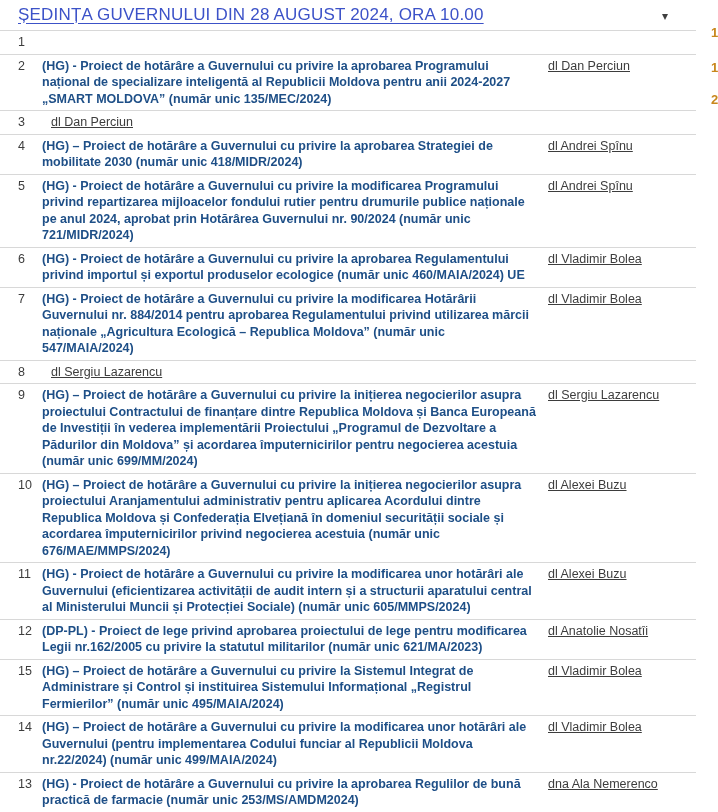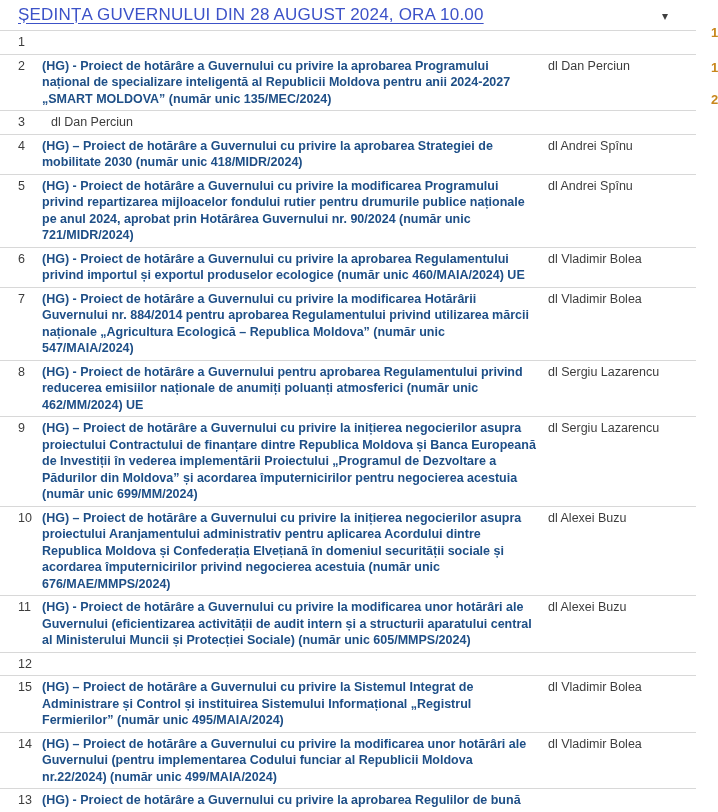--- a/index.html
+++ b/index.html
@@ -69,20 +69,21 @@
   .cell-title.link{
     color:var(--c-item-link);
     cursor:pointer;
     font-weight:bold;
   }
   .cell-speaker{
     flex:1;
     padding-left:9px;
     color:var(--c-text);
     white-space:nowrap;
+    text-decoration:underline;
   }
   .edge-fragment{
     position:absolute;
     left:711px;
     width:7px;
     height:12px;
     overflow:hidden;
     color:var(--c-fragment);
     font-size:13px;
     font-weight:bold;
@@ -136,21 +137,20 @@
   </div>
 
   <div class="row">
     <div class="cell-num">7</div>
     <div class="cell-title link">(HG) - Proiect de hotărâre a Guvernului cu privire la modificarea Hotărârii Guvernului nr. 884/2014 pentru aprobarea Regulamentului privind utilizarea mărcii naționale „Agricultura Ecologică – Republica Moldova” (număr unic 547/MAIA/2024)</div>
     <div class="cell-speaker">dl Vladimir Bolea</div>
   </div>
 
   <div class="row">
     <div class="cell-num">8</div>
-    <div class="cell-title link">(HG) - Proiect de hotărâre a Guvernului pentru aprobarea Regulamentului privind reducerea emisiilor naționale de anumiți poluanți atmosferici (număr unic 462/MM/2024) UE</div>
     <div class="cell-speaker">dl Sergiu Lazarencu</div>
   </div>
 
   <div class="row">
     <div class="cell-num">9</div>
     <div class="cell-title link">(HG) – Proiect de hotărâre a Guvernului cu privire la inițierea negocierilor asupra proiectului Contractului de finanțare dintre Republica Moldova și Banca Europeană de Investiții în vederea implementării Proiectului „Programul de Dezvoltare a Pădurilor din Moldova” și acordarea împuternicirilor pentru negocierea acestuia (număr unic 699/MM/2024)</div>
     <div class="cell-speaker">dl Sergiu Lazarencu</div>
   </div>
 
   <div class="row">
@@ -160,37 +160,40 @@
   </div>
 
   <div class="row">
     <div class="cell-num">11</div>
     <div class="cell-title link">(HG) - Proiect de hotărâre a Guvernului cu privire la modificarea unor hotărâri ale Guvernului (eficientizarea activității de audit intern și a structurii aparatului central al Ministerului Muncii și Protecției Sociale) (număr unic 605/MMPS/2024)</div>
     <div class="cell-speaker">dl Alexei Buzu</div>
   </div>
 
   <div class="row">
     <div class="cell-num">12</div>
+    <div class="cell-title link">(DP-PL) - Proiect de lege privind aprobarea proiectului de lege pentru modificarea Legii nr.162/2005 cu privire la statutul militarilor (număr unic 621/MA/2023)</div>
+    <div class="cell-speaker">dl Anatolie Nosatîi</div>
   </div>
 
   <div class="row">
     <div class="cell-num">15</div>
     <div class="cell-title link">(HG) – Proiect de hotărâre a Guvernului cu privire la Sistemul Integrat de Administrare și Control și instituirea Sistemului Informațional „Registrul Fermierilor” (număr unic 495/MAIA/2024)</div>
     <div class="cell-speaker">dl Vladimir Bolea</div>
   </div>
 
   <div class="row">
     <div class="cell-num">14</div>
     <div class="cell-title link">(HG) – Proiect de hotărâre a Guvernului cu privire la modificarea unor hotărâri ale Guvernului (pentru implementarea Codului funciar al Republicii Moldova nr.22/2024) (număr unic 499/MAIA/2024)</div>
     <div class="cell-speaker">dl Vladimir Bolea</div>
   </div>
 
   <div class="row">
     <div class="cell-num">13</div>
     <div class="cell-title link">(HG) - Proiect de hotărâre a Guvernului cu privire la aprobarea Regulilor de bună practică de farmacie (număr unic 253/MS/AMDM2024)</div>
+    <div class="cell-speaker">dna Ala Nemerenco</div>
   </div>
 </div>
 
   <div>
       <span class="edge-fragment" style="top: 27px;">1</span>
       <span class="edge-fragment" style="top: 62px;">1</span>
       <span class="edge-fragment" style="top: 94px;">2</span>
     </div>
 
 </div>

